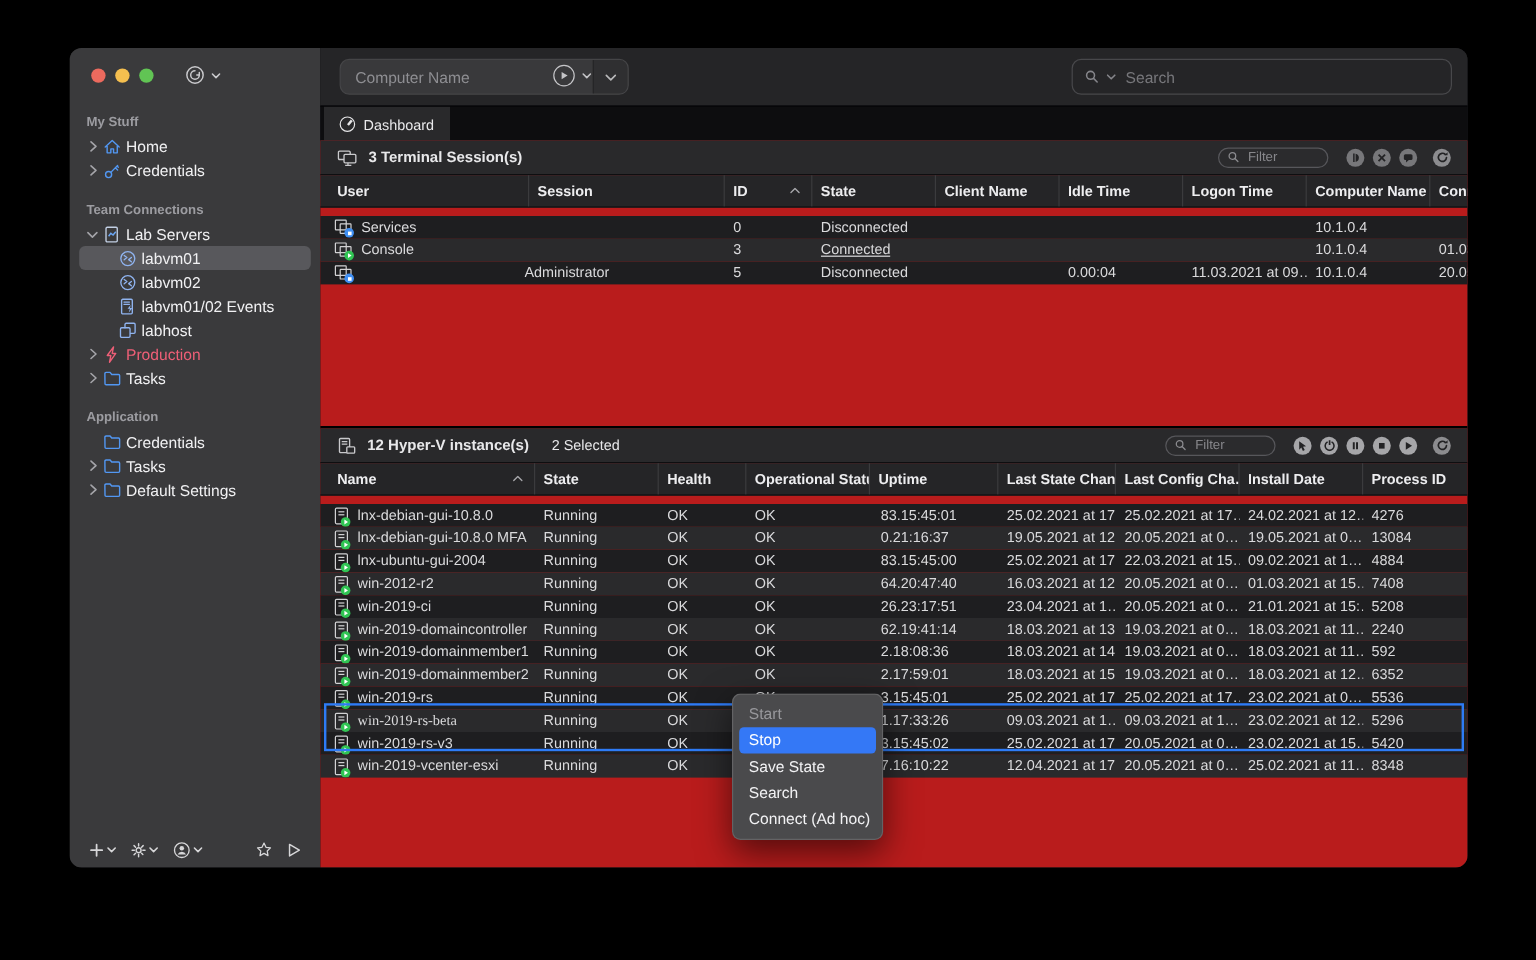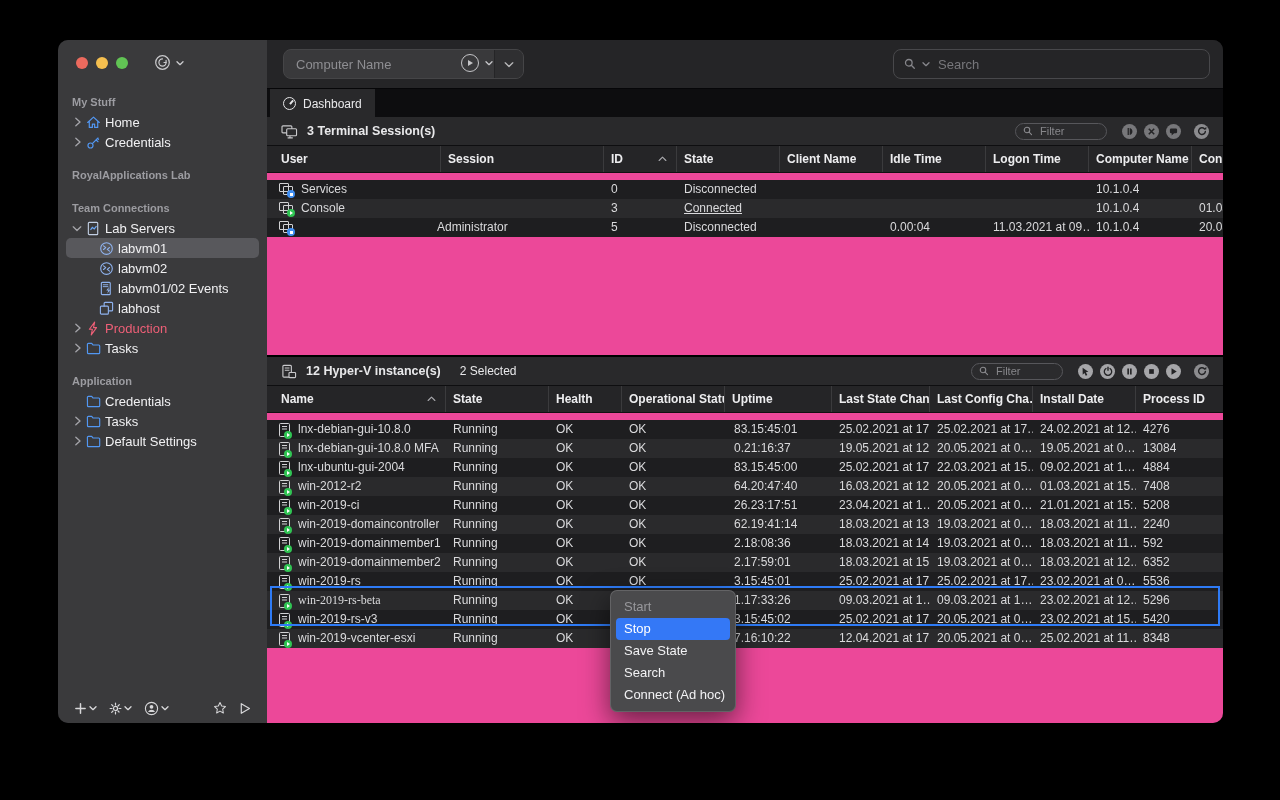--- a/index.html
+++ b/index.html
@@ -46,21 +46,21 @@
     box-sizing:border-box;display:flex;align-items:center;padding:0 10px;gap:6px;color:#85858a;}
   .search input{flex:1;background:transparent;border:none;outline:none;font-size:13px;color:#d8d8da;
     font-family:"Liberation Sans", sans-serif;}
   .search input::placeholder{color:#77777b;}
   .tabbar{position:absolute;left:0;top:48px;right:0;height:29px;background:#0d0d0f;border-top:1px solid #060608;}
   .tab{position:absolute;left:3px;top:0;height:29px;background:#29292b;display:flex;align-items:center;
     padding:0 13px;gap:7px;color:#e9e9eb;font-size:12px;}
   .gauge{width:13px;height:13px;border:1.4px solid #e6e6e8;border-radius:50%;position:relative;box-sizing:border-box;}
   .gauge::before{content:"";position:absolute;left:4.5px;top:0.5px;width:1.6px;height:5px;background:#e6e6e8;
     transform:rotate(40deg);transform-origin:bottom center;}
-  .content{position:absolute;left:0;top:77px;right:0;bottom:0;background:#ec4899;}
+  .content{position:absolute;left:0;top:77px;right:0;bottom:0;background:#b91c1c;}
   
   .p-header{height:28px;background:#29292b;display:flex;align-items:center;padding:0 14px;gap:9px;
     border-bottom:1px solid #0e0e10;color:#e8e8ea;}
   .p-title{font-size:12.5px;font-weight:bold;}
   .p-sel{font-size:12px;margin-left:10px;}
   .p-right{margin-left:auto;display:flex;align-items:center;}
   .filter{display:flex;align-items:center;gap:5px;border:1px solid #57575b;border-radius:9px;height:17px;
     width:92px;padding:0 7px;background:#2b2b2d;box-sizing:border-box;color:#8a8a8e;}
   .filter input{flex:1;min-width:0;background:transparent;border:none;outline:none;font-size:11px;color:#ddd;
     font-family:"Liberation Sans", sans-serif;}
@@ -92,21 +92,21 @@
   .badge.stop{background:#3f8ef2;}
   .badge.stop::before{content:"";width:3px;height:3px;background:#fff;}
   .badge.play{background:#30c553;}
   .badge.play::before{content:"";width:0;height:0;border-left:3.5px solid #fff;border-top:2.2px solid transparent;border-bottom:2.2px solid transparent;margin-left:1px;}
   .vm-ic{position:relative;width:13px;height:14px;flex:0 0 auto;}
   .vm-ic::before{content:"";position:absolute;left:0;top:0;width:9px;height:12px;border:1px solid #d2d2d4;border-radius:1.5px;}
   .vm-ic::after{content:"";position:absolute;left:2.5px;top:3px;width:5px;height:1px;background:#d2d2d4;box-shadow:0 2.5px 0 #d2d2d4;}
   
   .sel-outline{position:absolute;left:212px;top:546px;width:950px;height:40px;border:2px solid #2e7bf6;
     box-sizing:border-box;pointer-events:none;z-index:5;}
-  .ctx{position:absolute;left:552px;top:550px;width:126px;background:#4a4a4c;border-radius:7px;
+  .ctx{position:absolute;left:552px;top:538px;width:126px;background:#4a4a4c;border-radius:7px;
     border:1px solid rgba(255,255,255,.14);box-shadow:0 10px 28px rgba(0,0,0,.55);padding:5px 5px;z-index:6;
     box-sizing:border-box;}
   .ctx-item{height:22px;line-height:22px;padding:0 8px;font-size:13px;color:#f2f2f4;border-radius:4px;white-space:nowrap;}
   .ctx-item.disabled{color:#98989c;}
   .ctx-item.hl{background:#3478f6;color:#fff;}
   .ic{display:inline-flex;align-items:center;justify-content:center;}
   .ic svg{display:block;}
 </style>
 </head>
 <body>
@@ -163,23 +163,20 @@
               <span class="ic tint-key">
                 <svg width="15" height="15" viewBox="0 0 16 16">
                   <circle cx="4.8" cy="11.2" r="2.7" stroke="currentColor" fill="none" stroke-linecap="round" stroke-linejoin="round" stroke-width="1.25"></circle>
                   <path d="M7 9l5.8-5.8M10.8 5.2l2 2M12.4 3.6l1 1" stroke="currentColor" fill="none" stroke-linecap="round" stroke-linejoin="round" stroke-width="1.25"></path>
                 </svg>
               </span>
               <span class="s-label">Credentials</span>
             </div>
           </div>
           <div class="section">
-            <div class="sec-title">RoyalApplications Lab</div>
-          </div>
-          <div class="section">
             <div class="sec-title">Team Connections</div>
             <div class="s-item">
               <span class="chev-slot">
                 <span class="ic">
                   <svg width="10" height="7" viewBox="0 0 12 8">
                     <path d="M1.5 2l4.5 4.5L10.5 2" stroke="currentColor" fill="none" stroke-linecap="round" stroke-linejoin="round" stroke-width="1.6"></path>
                   </svg>
                 </span>
               </span>
               <span class="ic tint-doc">

